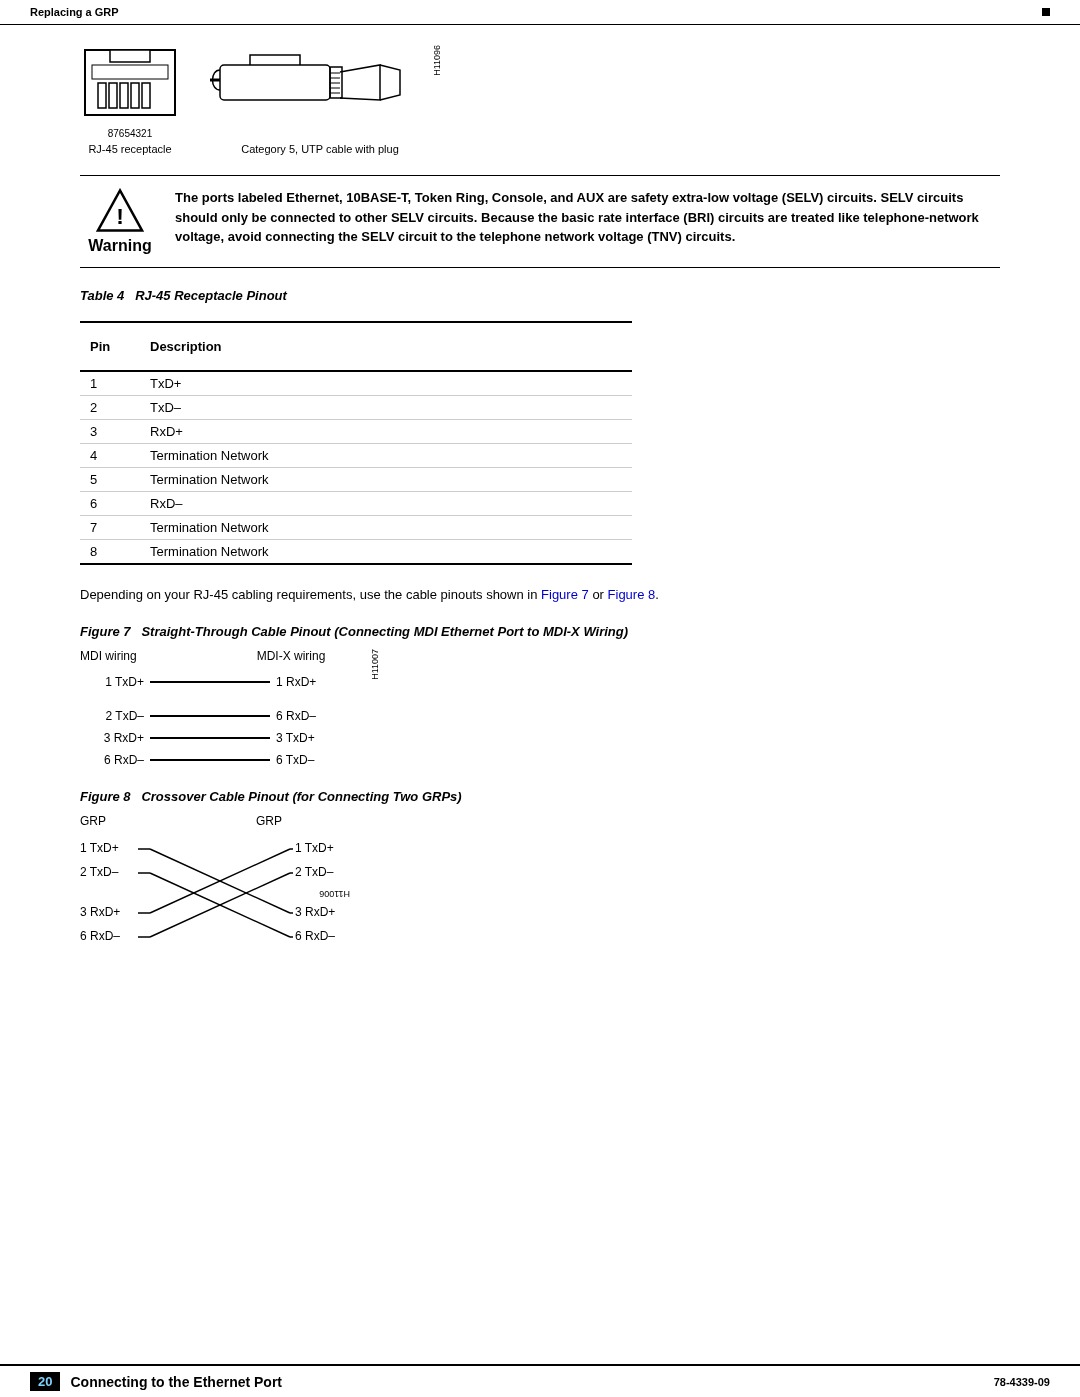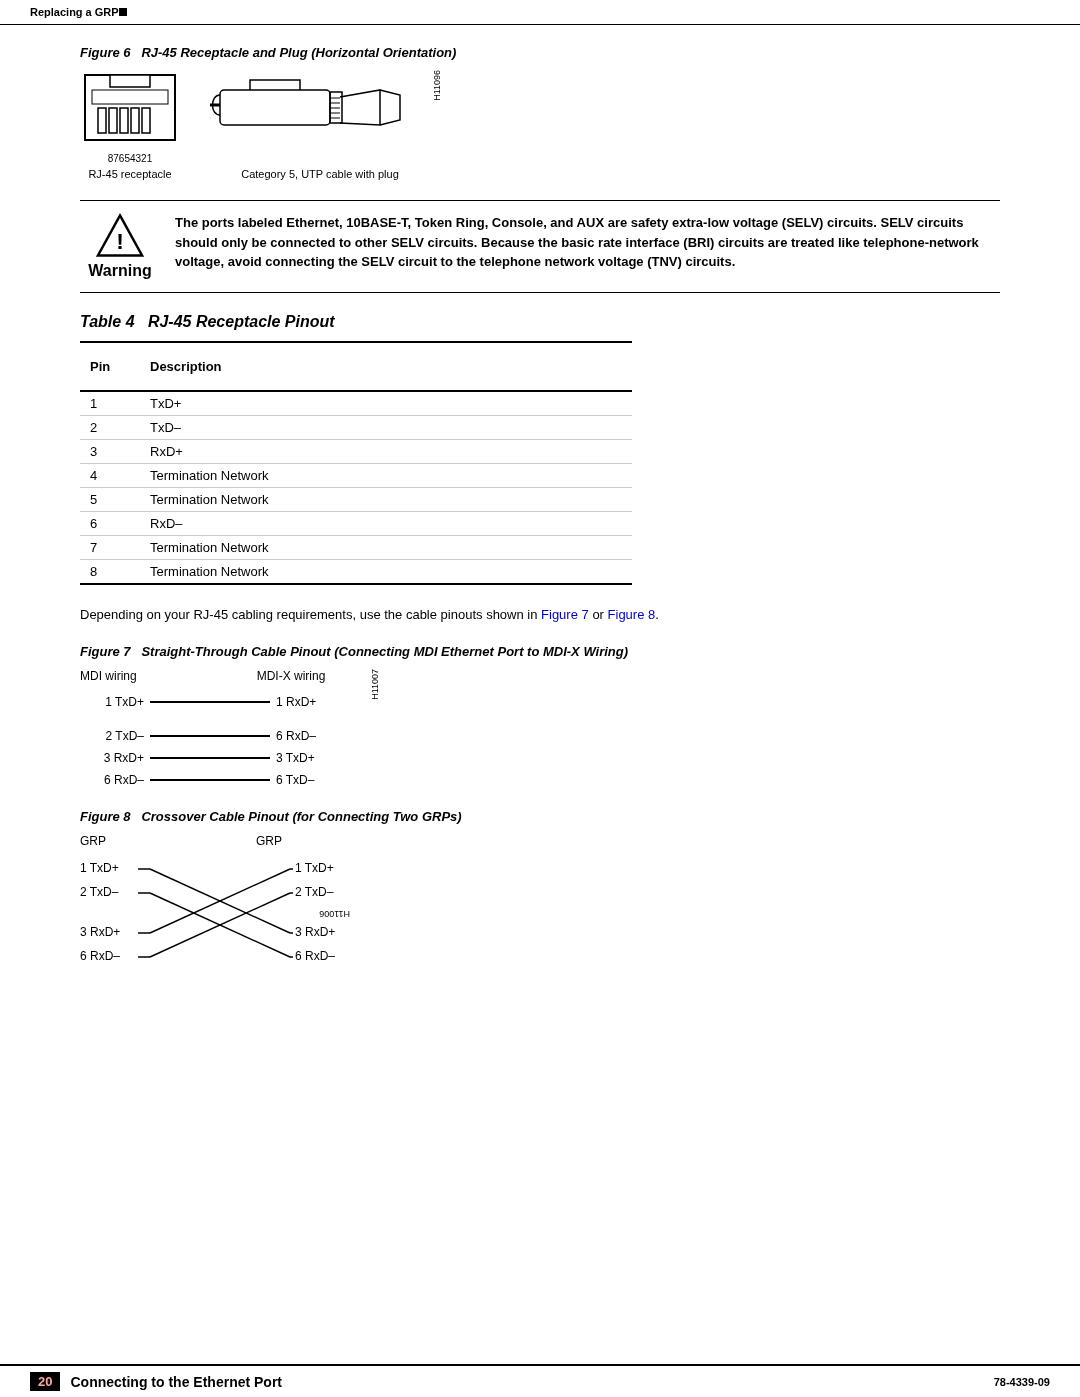--- a/index.html
+++ b/index.html
@@ -17,20 +17,21 @@
       width: 1080px;
       min-height: 1397px;
       padding: 0;
       position: relative;
       background: #fff;
     }
 
     
     .top-bar {
       display: flex;
+      justify-content: space-between;
       align-items: center;
       padding: 6px 30px 6px 30px;
       border-bottom: 1px solid #000;
     }
 
     
     .content {
       padding: 20px 80px 60px 80px;
     }
 
@@ -87,22 +88,22 @@
       line-height: 1.5;
     }
 
     
     .table-section {
       margin: 20px 0;
     }
     .table-caption {
       font-weight: bold;
       font-style: italic;
-      margin-bottom: 10px;
-      font-size: 16px;
+      margin-bottom: 18px;
+      font-size: 13px;
     }
     table {
       width: 60%;
       border-collapse: collapse;
       font-size: 13px;
     }
     table th {
       border-top: 2px solid #000;
       border-bottom: 2px solid #000;
       padding: 16px 10px;
@@ -177,21 +178,21 @@
       padding: 6px 30px;
       background: #fff;
     }
     .bottom-bar-left {
       display: flex;
       align-items: center;
       gap: 10px;
     }
     .page-number-box {
       background: #000;
-      color: #fca5a5;
+      color: #7dd3fc;
       padding: 2px 8px;
       font-weight: bold;
       font-size: 13px;
     }
     .bottom-label {
       font-size: 14px;
       font-weight: bold;
     }
     .bottom-right {
       font-size: 11px;
@@ -214,24 +215,20 @@
 
 <div class="page-container">
 
   <div class="top-bar">
     <span style="font-size:11px;font-weight:bold;">Replacing a GRP</span>
     <div style="width:8px;height:8px;background:#000;"></div>
   </div>
 
   <div class="content">
 
-    <div class="figure-caption">
-      <span>Figure 6</span>&nbsp;&nbsp;
-      <span>RJ-45 Receptacle and Plug (Horizontal Orientation)</span>
-    </div>
 
     <div class="figure6-area">
 
       <div class="figure-img-area">
         <svg width="100" height="80">
 
           <rect x="5" y="5" width="90" height="65" fill="none" stroke="#000" stroke-width="2"></rect>
 
           <rect x="30" y="5" width="40" height="12" fill="#fff" stroke="#000" stroke-width="1.5"></rect>
 

